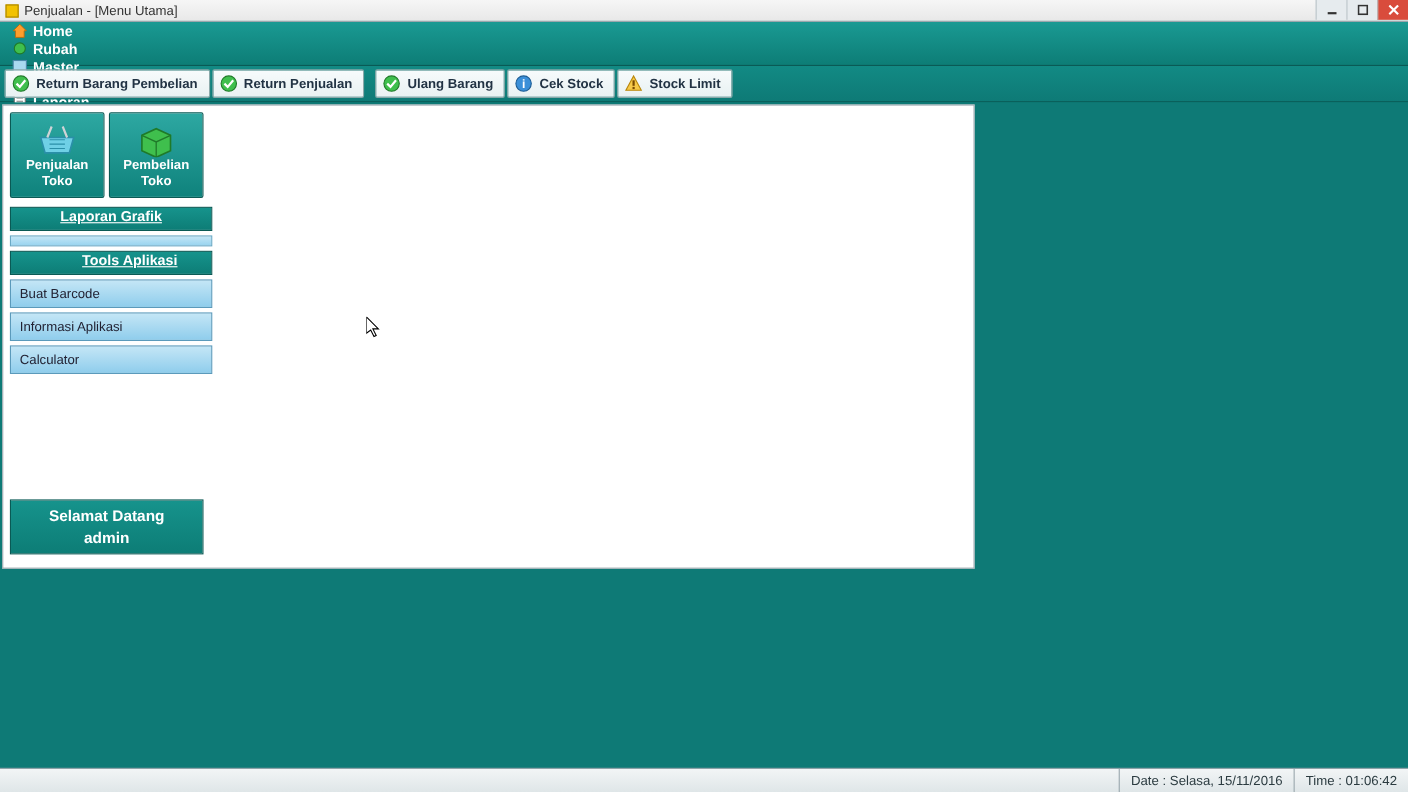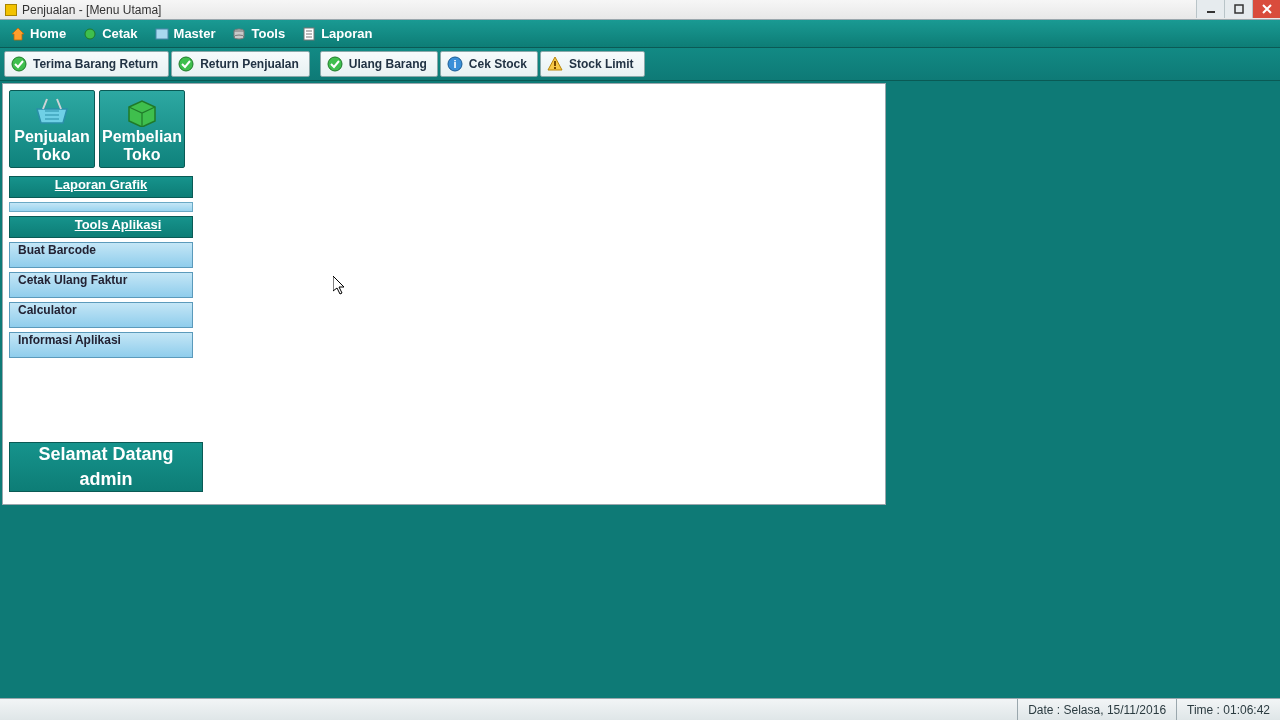--- a/index.html
+++ b/index.html
@@ -22,25 +22,26 @@
   .window-controls { position: absolute; right: 0; top: 0; display: flex; }
   .win-btn {
     width: 28px; height: 18px; display: flex; align-items: center; justify-content: center;
     border-left: 1px solid #b9c4c8; background: #e6ebee;
   }
   .win-btn.close { background: #d94c3c; }
   .win-btn svg { display: block; }
 
   
   .menubar {
-    height: 28px;
+    height: 40px;
     background: linear-gradient(to bottom, #1a9a93 0%, #0d7d76 100%);
     display: flex; align-items: stretch;
     border-bottom: 1px solid #0a5a55;
     padding: 0 2px;
+    flex-direction: column;
   }
   .menu-item {
     display: flex; align-items: center; gap: 4px;
     padding: 0 8px; color: #fff; font-weight: 600; font-size: 13px;
     cursor: pointer;
   }
   .menu-icon { width: 16px; height: 16px; display: flex; align-items: center; justify-content: center; }
 
   
   .toolbar {
@@ -77,21 +78,21 @@
   
   .sidewrap {
     position: absolute; left: 6px; top: 6px; width: 184px;
   }
   .big-btns { display: flex; gap: 4px; }
   .big-btn {
     width: 86px; height: 78px;
     background: linear-gradient(to bottom, #2da8a2 0%, #0f827c 100%);
     border: 1px solid #0a5a55; border-radius: 2px;
     display: flex; flex-direction: column; align-items: center; justify-content: center;
-    color: #fff; font-weight: 700; font-size: 16px; text-align: center; line-height: 1.15;
+    color: #fff; font-weight: 700; font-size: 12px; text-align: center; line-height: 1.15;
     cursor: pointer;
   }
   .big-btn .icon-slot { width: 42px; height: 34px; display:flex; align-items:center; justify-content:center; }
 
   .section-header {
     margin-top: 8px;
     height: 22px;
     background: linear-gradient(to bottom, #16938c 0%, #0d7d76 100%);
     color: #fff; font-weight: 700; font-size: 13px;
     display: flex; align-items: flex-start; justify-content: center;
@@ -102,31 +103,31 @@
     margin-top: 4px;
     height: 10px;
     background: linear-gradient(to bottom, #c4e6f6 0%, #9ad4ef 100%);
     border: 1px solid #6aa9c5;
   }
   .side-item {
     margin-top: 4px;
     height: 26px;
     background: linear-gradient(to bottom, #c4e6f6 0%, #8fcdec 100%);
     border: 1px solid #5b9abb;
-    display: flex; align-items: flex-start;
+    display: flex; align-items: center;
     padding: 0 8px;
-    color: #223; font-weight: 700; font-size: 12px;
+    color: #223; font-weight: 400; font-size: 12px;
     cursor: pointer;
   }
 
   .welcome {
-    position: absolute; left: 6px; top: 358px; width: 194px; height: 50px;
+    position: absolute; left: 6px; top: 358px; width: 176px; height: 50px;
     background: linear-gradient(to bottom, #16938c 0%, #0d7d76 100%);
     border: 1px solid #0a5a55;
-    color: #fff; font-weight: 700; font-size: 18px;
+    color: #fff; font-weight: 700; font-size: 14px;
     display: flex; flex-direction: column; align-items: center; justify-content: center;
     gap: 4px;
   }
 
   
   .cursor {
     position: absolute; left: 330px; top: 192px; width: 14px; height: 20px;
     pointer-events: none;
   }
 
@@ -177,21 +178,21 @@
         </svg>
     </span>
     <span>Home</span>
   </div>
   <div class="menu-item">
     <span class="menu-icon">
       <svg width="16" height="16">
           <circle cx="8" cy="8" r="5" fill="#3fbf4d" stroke="#1f7a29"></circle>
         </svg>
     </span>
-    <span>Cetak</span>
+    <span>Rubah</span>
   </div>
   <div class="menu-item">
     <span class="menu-icon">
       <svg width="16" height="16">
           <rect x="2" y="3" width="12" height="10" fill="#a9d9f0" stroke="#4a88a9"></rect>
         </svg>
     </span>
     <span>Master</span>
   </div>
   <div class="menu-item">
@@ -218,21 +219,21 @@
 </div>
 
 <div class="toolbar">
   <button class="tool-btn">
     <span class="ti">
       <svg width="16" height="16">
           <circle cx="8" cy="8" r="7" fill="#3fbf4d" stroke="#1f7a29"></circle>
           <path d="M4 8 L7 11 L12 5" stroke="#fff" stroke-width="2" fill="none"></path>
         </svg>
     </span>
-    <span>Terima Barang Return</span>
+    <span>Return Barang Pembelian</span>
   </button>
   <button class="tool-btn">
     <span class="ti">
       <svg width="16" height="16">
           <circle cx="8" cy="8" r="7" fill="#3fbf4d" stroke="#1f7a29"></circle>
           <path d="M4 8 L7 11 L12 5" stroke="#fff" stroke-width="2" fill="none"></path>
         </svg>
     </span>
     <span>Return Penjualan</span>
   </button>
@@ -303,27 +304,24 @@
       <div class="stub-row"></div>
 
       <div class="section-header" style="margin-top:4px;padding-left:34px;">
         <span>Tools Aplikasi</span>
       </div>
 
       <div class="side-item">
         <span>Buat Barcode</span>
       </div>
       <div class="side-item">
-        <span>Cetak Ulang Faktur</span>
+        <span>Informasi Aplikasi</span>
       </div>
       <div class="side-item">
         <span>Calculator</span>
-      </div>
-      <div class="side-item">
-        <span>Informasi Aplikasi</span>
       </div>
     </div>
 
     <div class="welcome">
       <span>Selamat Datang</span>
       <span>admin</span>
     </div>
 
     <div class="cursor">
       <svg width="14" height="20">

